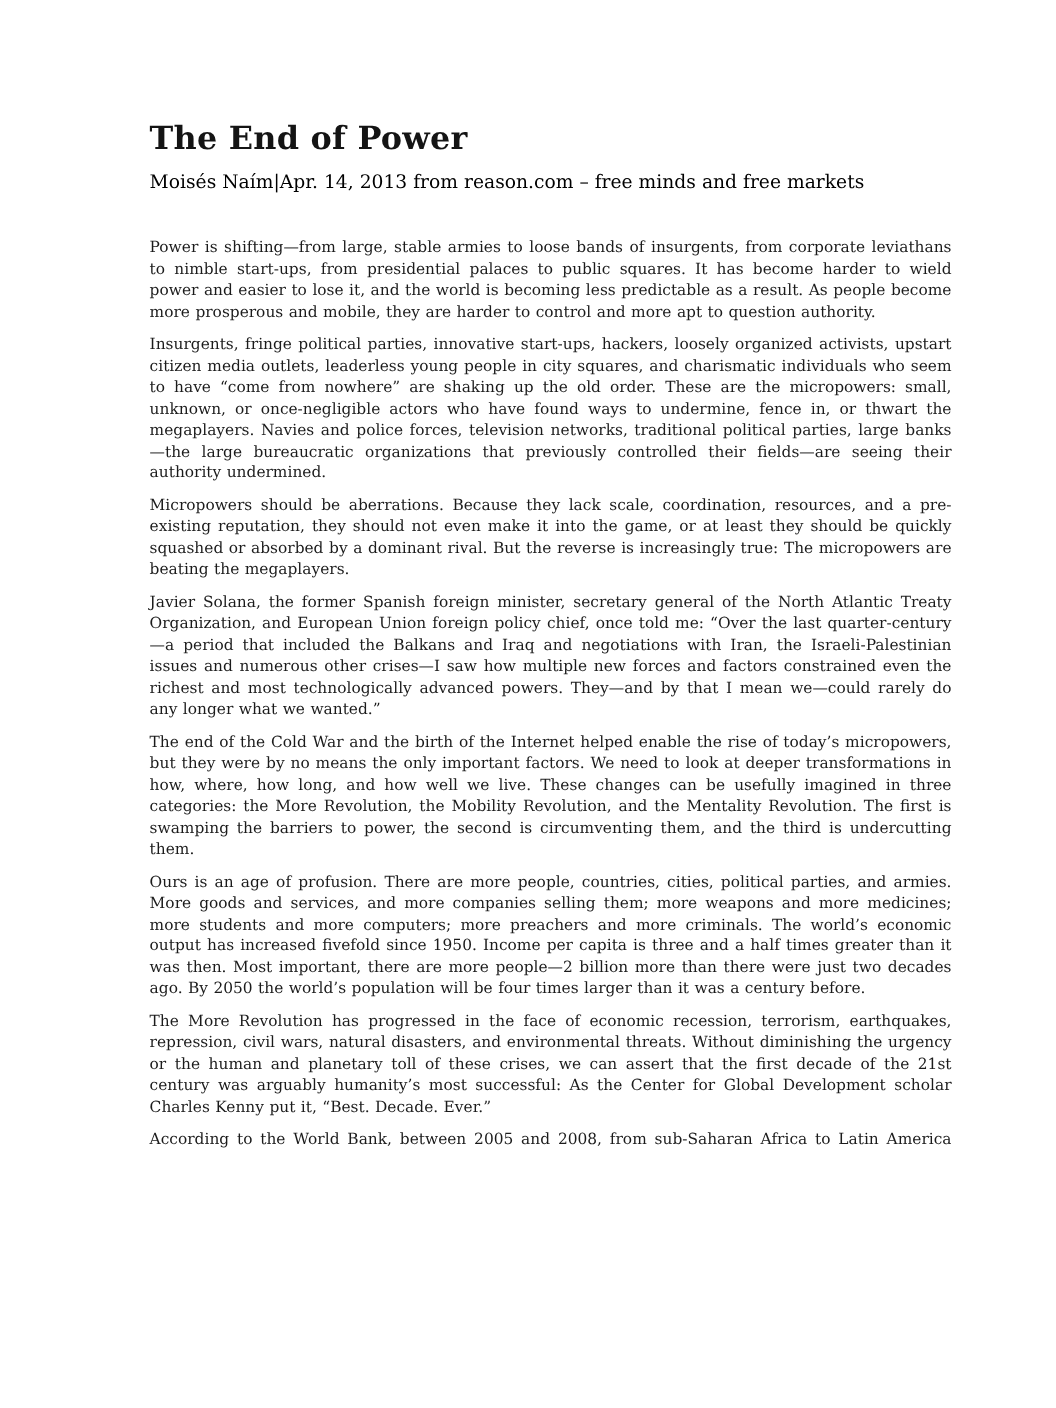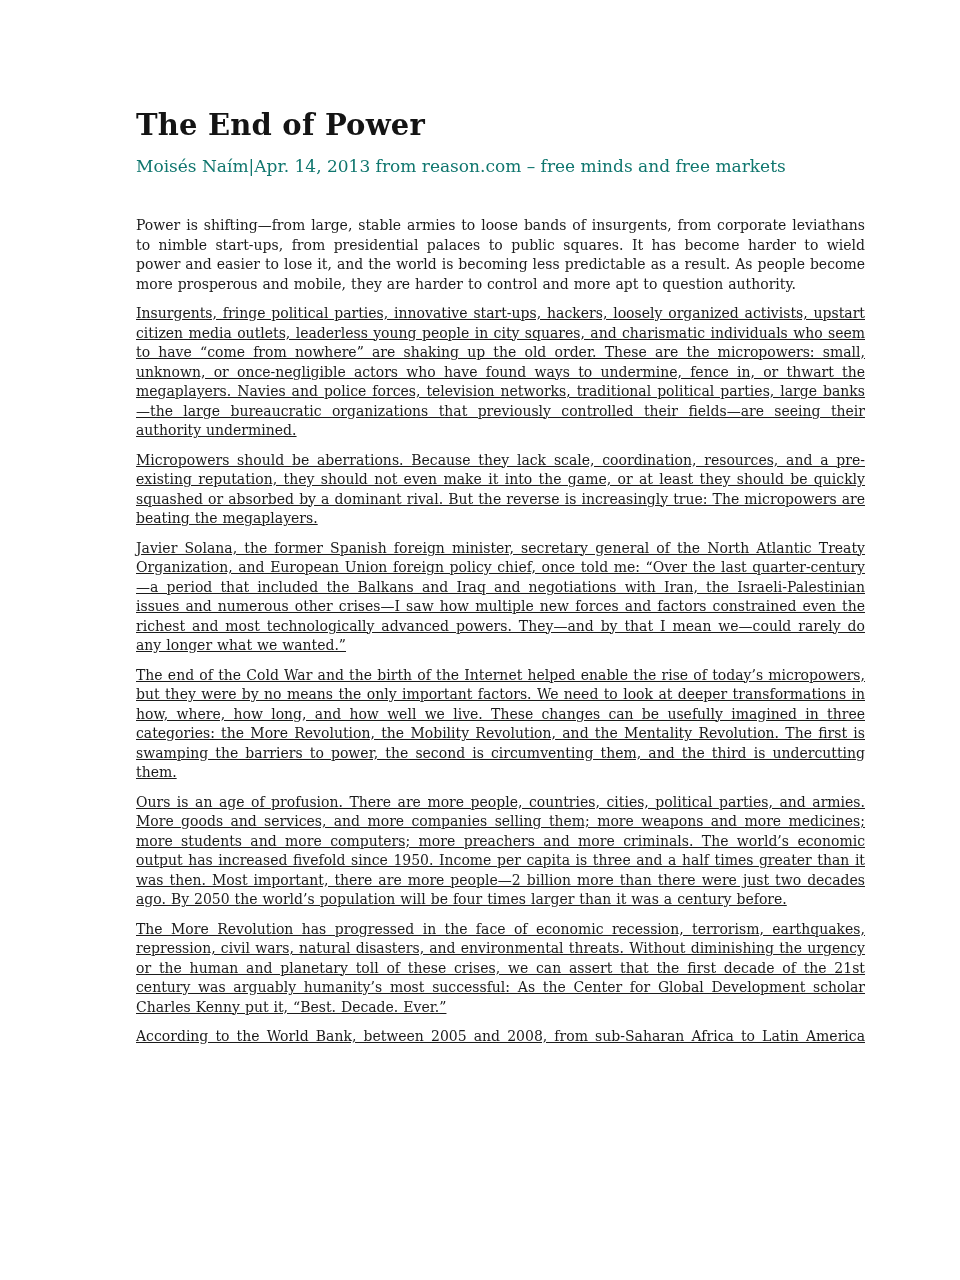--- a/index.html
+++ b/index.html
@@ -21,30 +21,30 @@
   .title {
     margin: 0 0 14px 0;
     font-size: 29px;
     font-weight: bold;
     letter-spacing: 0.2px;
     color: #141414;
   }
   .byline {
     margin: 0 0 40px 0;
     font-size: 17px;
-    color: #0f766e;
+    color: #000000;
   }
   .para {
     margin: 0 0 9px 0;
     font-size: 14px;
     line-height: 19.5px;
     text-align: justify;
     word-spacing: 0.5px;
   }
-  .para + .para { margin-top: 10px; text-decoration: underline; }
+  .para + .para { margin-top: 10px; }
   .section-heading {
     margin: 16px 0 9px 0;
     font-size: 16.5px;
     font-weight: bold;
     color: #141414;
   }
   .page-number {
     position: absolute;
     top: 1238px;
     right: 136px;

